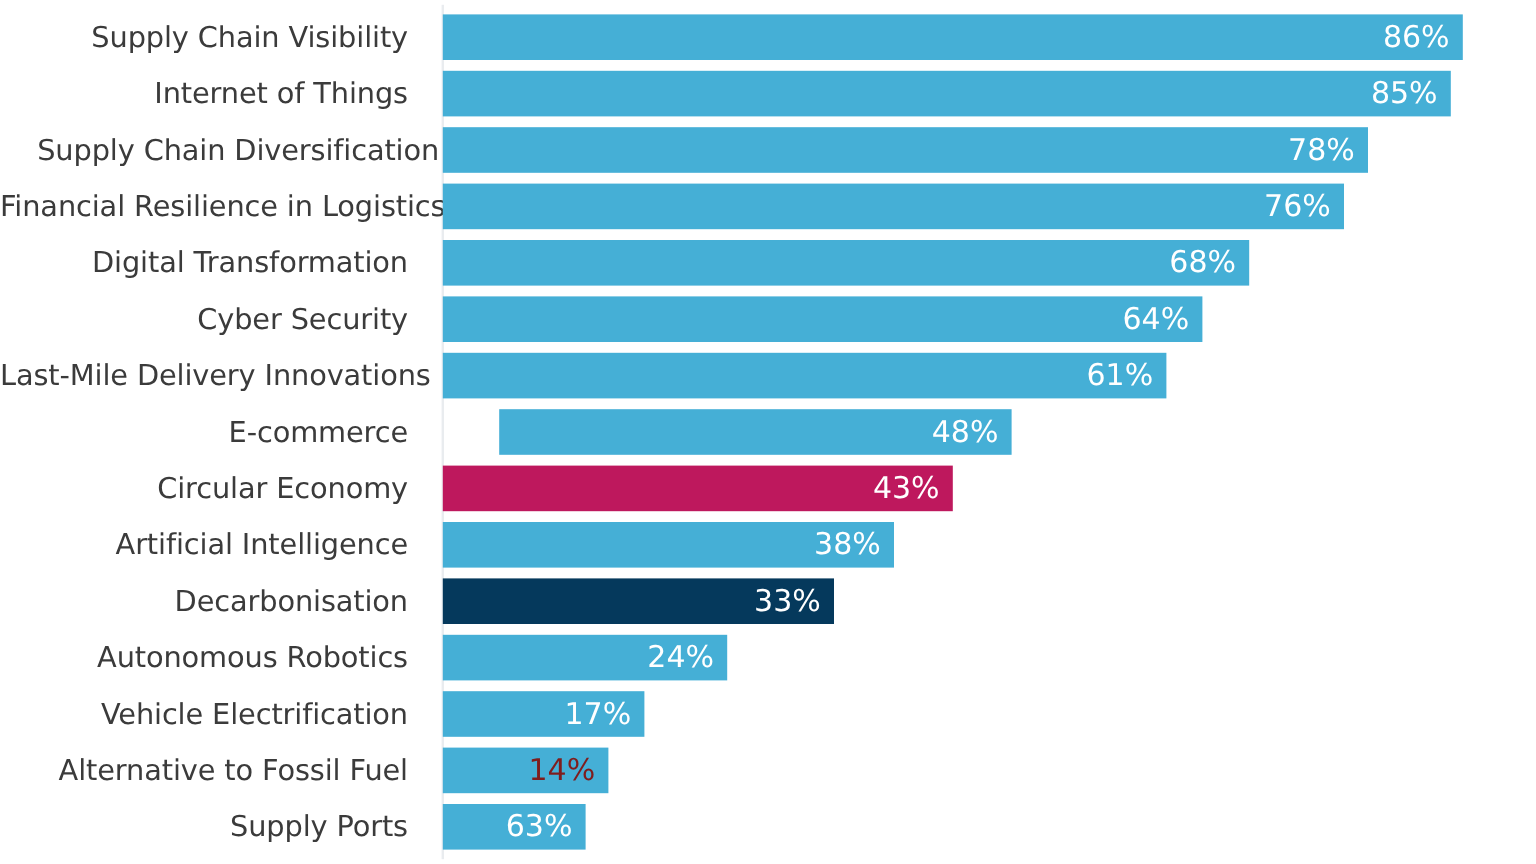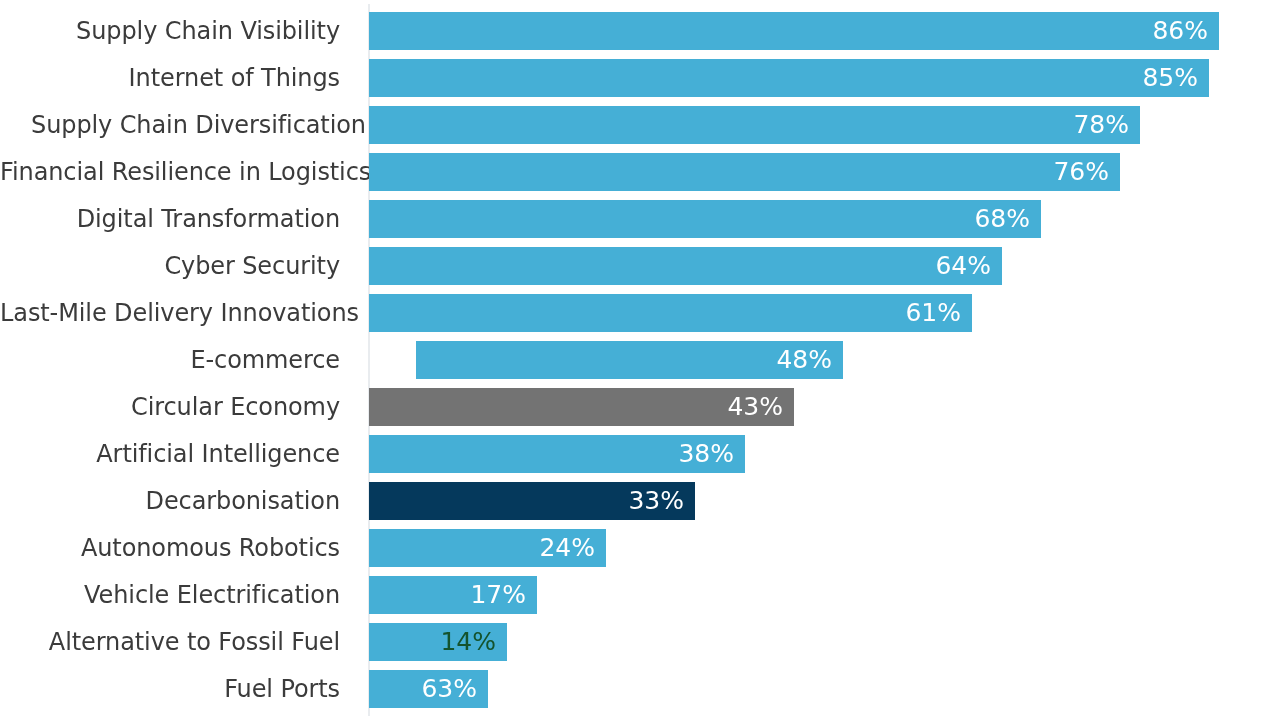--- a/index.html
+++ b/index.html
@@ -157,21 +157,21 @@
         <div class="cat-label" style="color: rgb(59, 59, 59);">E-commerce</div>
         <div class="bar-wrap" style="width: 474px; padding-left: 47px;">
           <div class="bar" style="background: rgb(69, 175, 214); height: 38px;">
             <span class="bar-value" style="color: rgb(255, 255, 255);">48%</span>
           </div>
         </div>
       </div>
       <div class="row" style="top: 388px;">
         <div class="cat-label" style="color: rgb(59, 59, 59);">Circular Economy</div>
         <div class="bar-wrap" style="width: 425px;">
-          <div class="bar" style="background: #737373; height: 38px;">
+          <div class="bar" style="background: #be185d; height: 38px;">
             <span class="bar-value" style="color: rgb(255, 255, 255);">43%</span>
           </div>
         </div>
       </div>
       <div class="row" style="top: 435px;">
         <div class="cat-label" style="color: rgb(59, 59, 59);">Artificial Intelligence</div>
         <div class="bar-wrap" style="width: 376px;">
           <div class="bar" style="background: rgb(69, 175, 214); height: 38px;">
             <span class="bar-value" style="color: rgb(255, 255, 255);">38%</span>
           </div>
@@ -198,26 +198,26 @@
         <div class="bar-wrap" style="width: 168px;">
           <div class="bar" style="background: rgb(69, 175, 214); height: 38px;">
             <span class="bar-value" style="color: rgb(255, 255, 255);">17%</span>
           </div>
         </div>
       </div>
       <div class="row" style="top: 623px;">
         <div class="cat-label" style="color: rgb(59, 59, 59);">Alternative to Fossil Fuel</div>
         <div class="bar-wrap" style="width: 138px;">
           <div class="bar" style="background: rgb(69, 175, 214); height: 38px;">
-            <span class="bar-value" style="color: #14532d;">14%</span>
+            <span class="bar-value" style="color: #7f1d1d;">14%</span>
           </div>
         </div>
       </div>
       <div class="row" style="top: 670px;">
-        <div class="cat-label" style="color: rgb(59, 59, 59);">Fuel Ports</div>
+        <div class="cat-label" style="color: rgb(59, 59, 59);">Supply Ports</div>
         <div class="bar-wrap" style="width: 119px;">
           <div class="bar" style="background: rgb(69, 175, 214); height: 38px;">
             <span class="bar-value" style="color: rgb(255, 255, 255);">63%</span>
           </div>
         </div>
       </div>
     </div>
 </div>
 
 </body></html>

